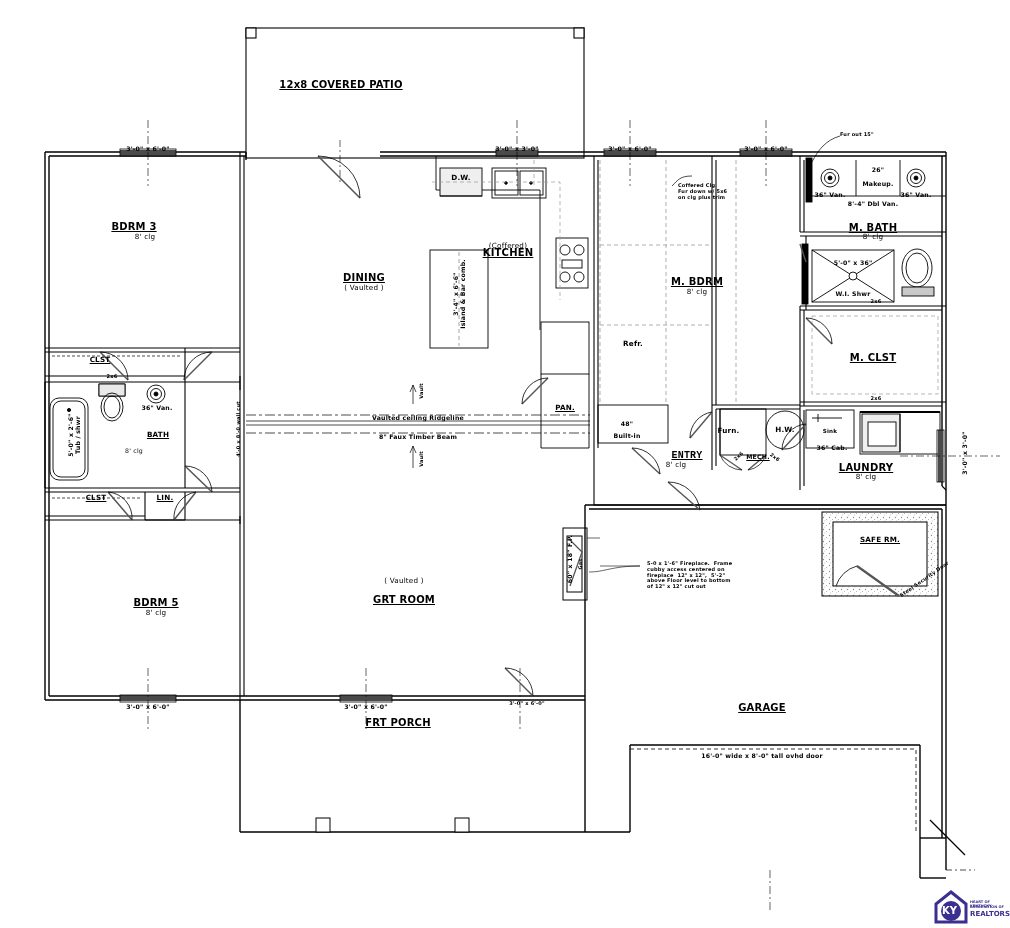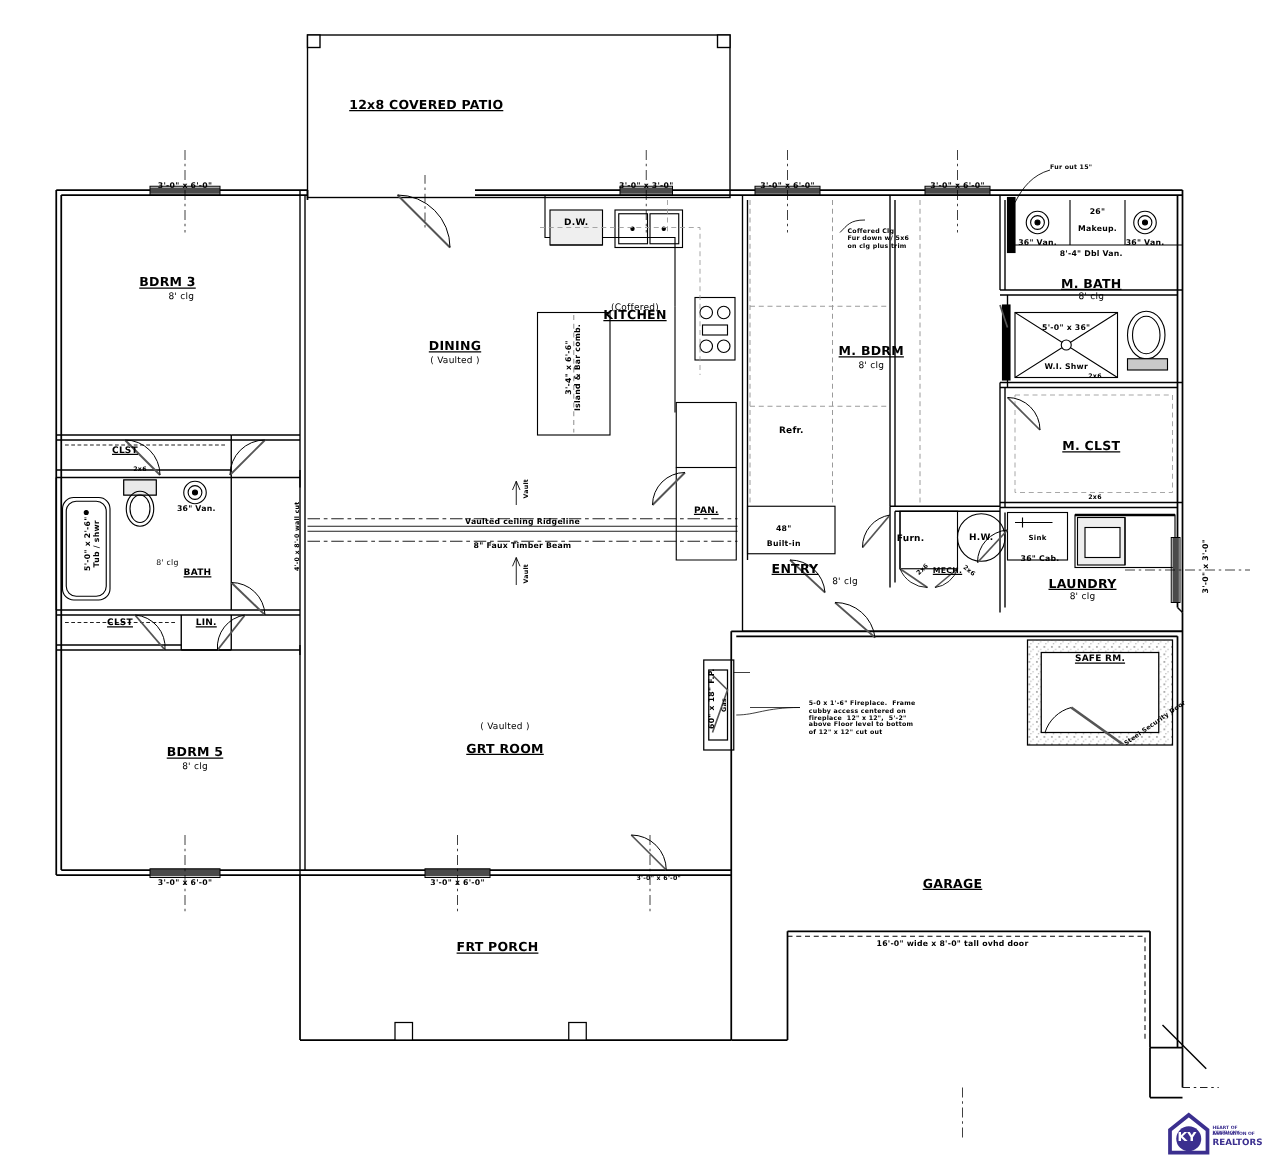--- a/index.html
+++ b/index.html
@@ -367,21 +367,21 @@
 </svg>
 
 <div class="lbl ctr s8 bold u" style="left:341px;top:79px;">12x8 COVERED PATIO</div>
 
 <div class="lbl ctr s8 bold u" style="left:134px;top:221px;">BDRM 3</div>
 <div class="lbl ctr s7" style="left:145px;top:233px;">8' clg</div>
 
 <div class="lbl ctr s8 bold u" style="left:156px;top:597px;">BDRM 5</div>
 <div class="lbl ctr s7" style="left:156px;top:609px;">8' clg</div>
 
-<div class="lbl ctr s7 bold u" style="left:134px;top:454px;padding-left:48px;">BATH</div>
+<div class="lbl ctr s7 bold u" style="left:134px;top:431px;padding-left:48px;">BATH</div>
 <div class="lbl ctr s6" style="left:134px;top:447px;">8' clg</div>
 
 <div class="lbl ctr s7 bold u" style="left:100px;top:356px;">CLST</div>
 <div class="lbl ctr s7 bold u" style="left:96px;top:494px;">CLST</div>
 <div class="lbl ctr s7 bold u" style="left:165px;top:494px;">LIN.</div>
 
 <div class="lbl ctr s8 bold u" style="left:364px;top:272px;">DINING</div>
 <div class="lbl ctr s7" style="left:364px;top:284px;">( Vaulted )</div>
 
 <div class="lbl ctr s8 bold u" style="left:508px;top:231px;margin-top:16px;">KITCHEN</div>
@@ -393,33 +393,33 @@
 <div class="lbl ctr s7" style="left:404px;top:577px;">( Vaulted )</div>
 
 <div class="lbl ctr s8 bold u" style="left:697px;top:276px;">M. BDRM</div>
 <div class="lbl ctr s7" style="left:697px;top:288px;">8' clg</div>
 
 <div class="lbl ctr s8 bold u" style="left:873px;top:222px;">M. BATH</div>
 <div class="lbl ctr s7" style="left:873px;top:233px;">8' clg</div>
 
 <div class="lbl ctr s8 bold u" style="left:873px;top:352px;">M. CLST</div>
 
-<div class="lbl ctr s8 bold u" style="left:636px;top:450px;">ENTRY</div>
+<div class="lbl ctr s8 bold u" style="left:687px;top:450px;font-family:Liberation Mono, monospace;">ENTRY</div>
 <div class="lbl ctr s7" style="left:676px;top:461px;">8' clg</div>
 
 <div class="lbl ctr s6 bold u" style="left:758px;top:453px;">MECH.</div>
 
 <div class="lbl ctr s8 bold u" style="left:866px;top:462px;">LAUNDRY</div>
 <div class="lbl ctr s7" style="left:866px;top:473px;">8' clg</div>
 
-<div class="lbl ctr s7 bold u" style="left:880px;top:523px;">SAFE RM.</div>
+<div class="lbl ctr s7 bold u" style="left:880px;top:536px;">SAFE RM.</div>
 
 <div class="lbl ctr s8 bold u" style="left:762px;top:702px;">GARAGE</div>
 
-<div class="lbl ctr s8 bold u" style="left:398px;top:753px;text-align:center;">FRT PORCH</div>
+<div class="lbl ctr s8 bold u" style="left:398px;top:717px;text-align:center;">FRT PORCH</div>
 
 <div class="lbl ctr s7 bold" style="left:461px;top:174px;">D.W.</div>
 <div class="lbl ctr s7 bold" style="left:597px;top:340px;margin-left:36px;">Refr.</div>
 <div class="lbl ctr s7 bold" style="left:711px;top:427px;padding-left:35px;">Furn.</div>
 <div class="lbl ctr s7 bold" style="left:785px;top:426px;">H.W.</div>
 <div class="lbl ctr s55 bold" style="left:830px;top:428px;">Sink</div>
 <div class="lbl ctr s6 bold" style="left:832px;top:444px;">36" Cab.</div>
 <div class="lbl ctr s6 bold" style="left:157px;top:404px;">36" Van.</div>
 <div class="lbl ctr s6 bold" style="left:830px;top:191px;">36" Van.</div>
 <div class="lbl ctr s6 bold" style="left:916px;top:191px;">36" Van.</div>

